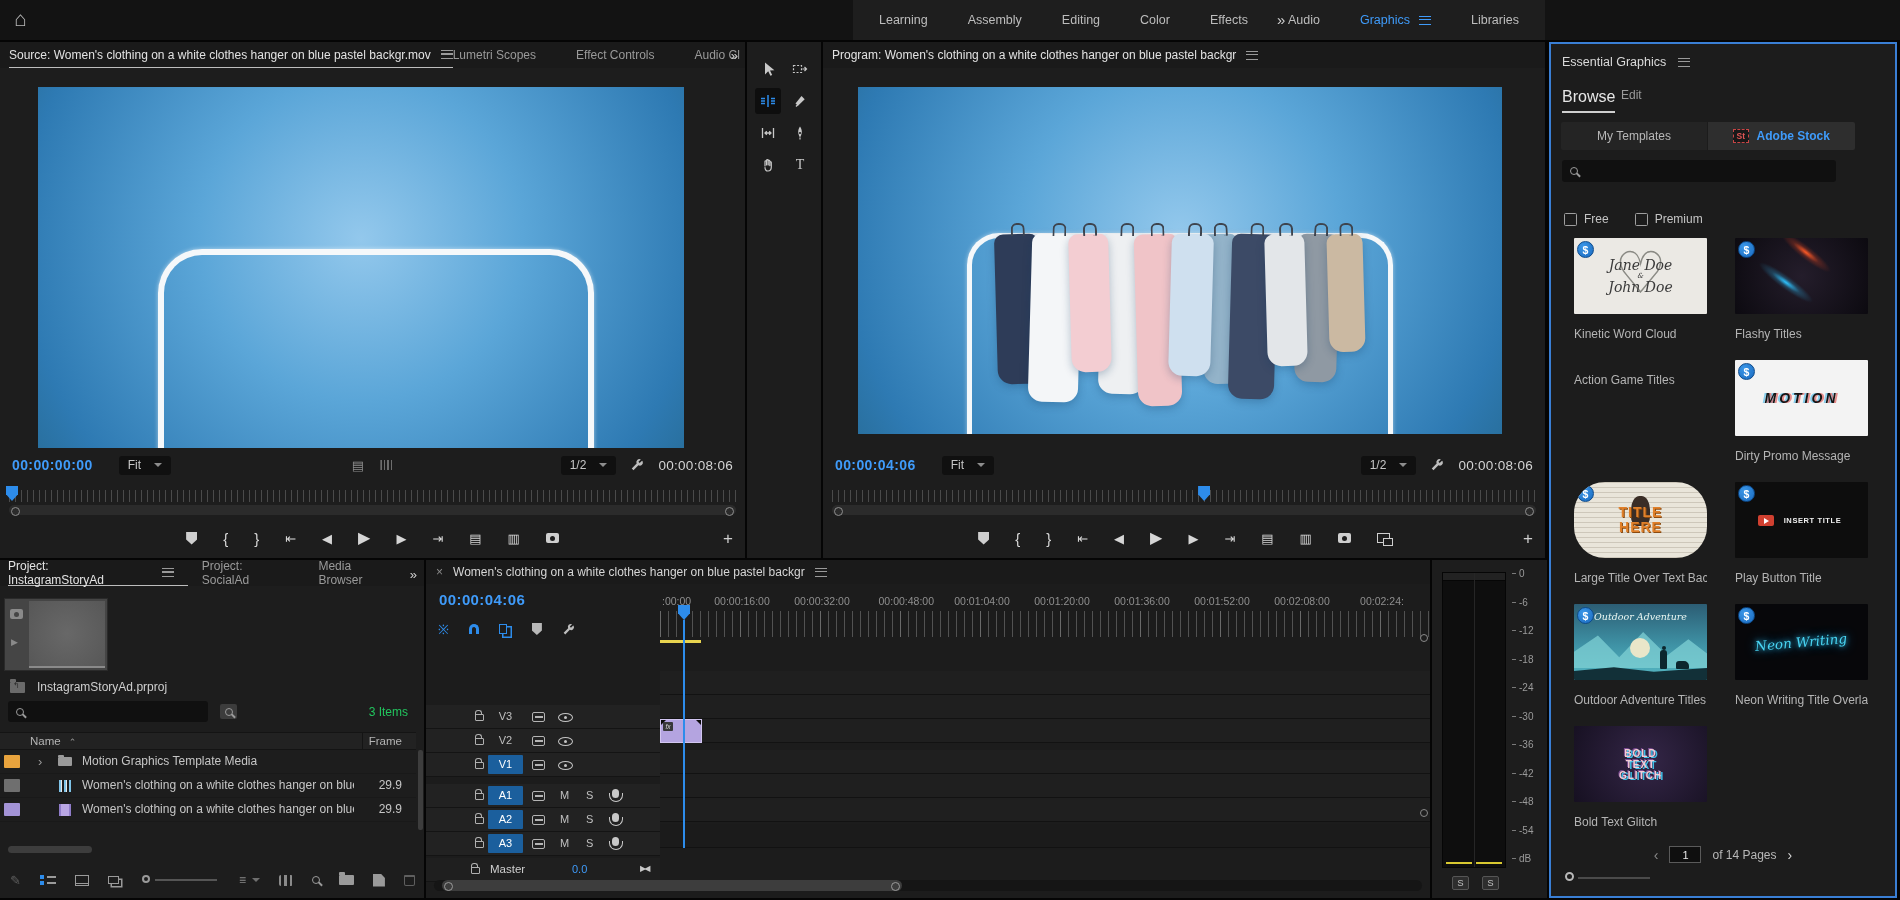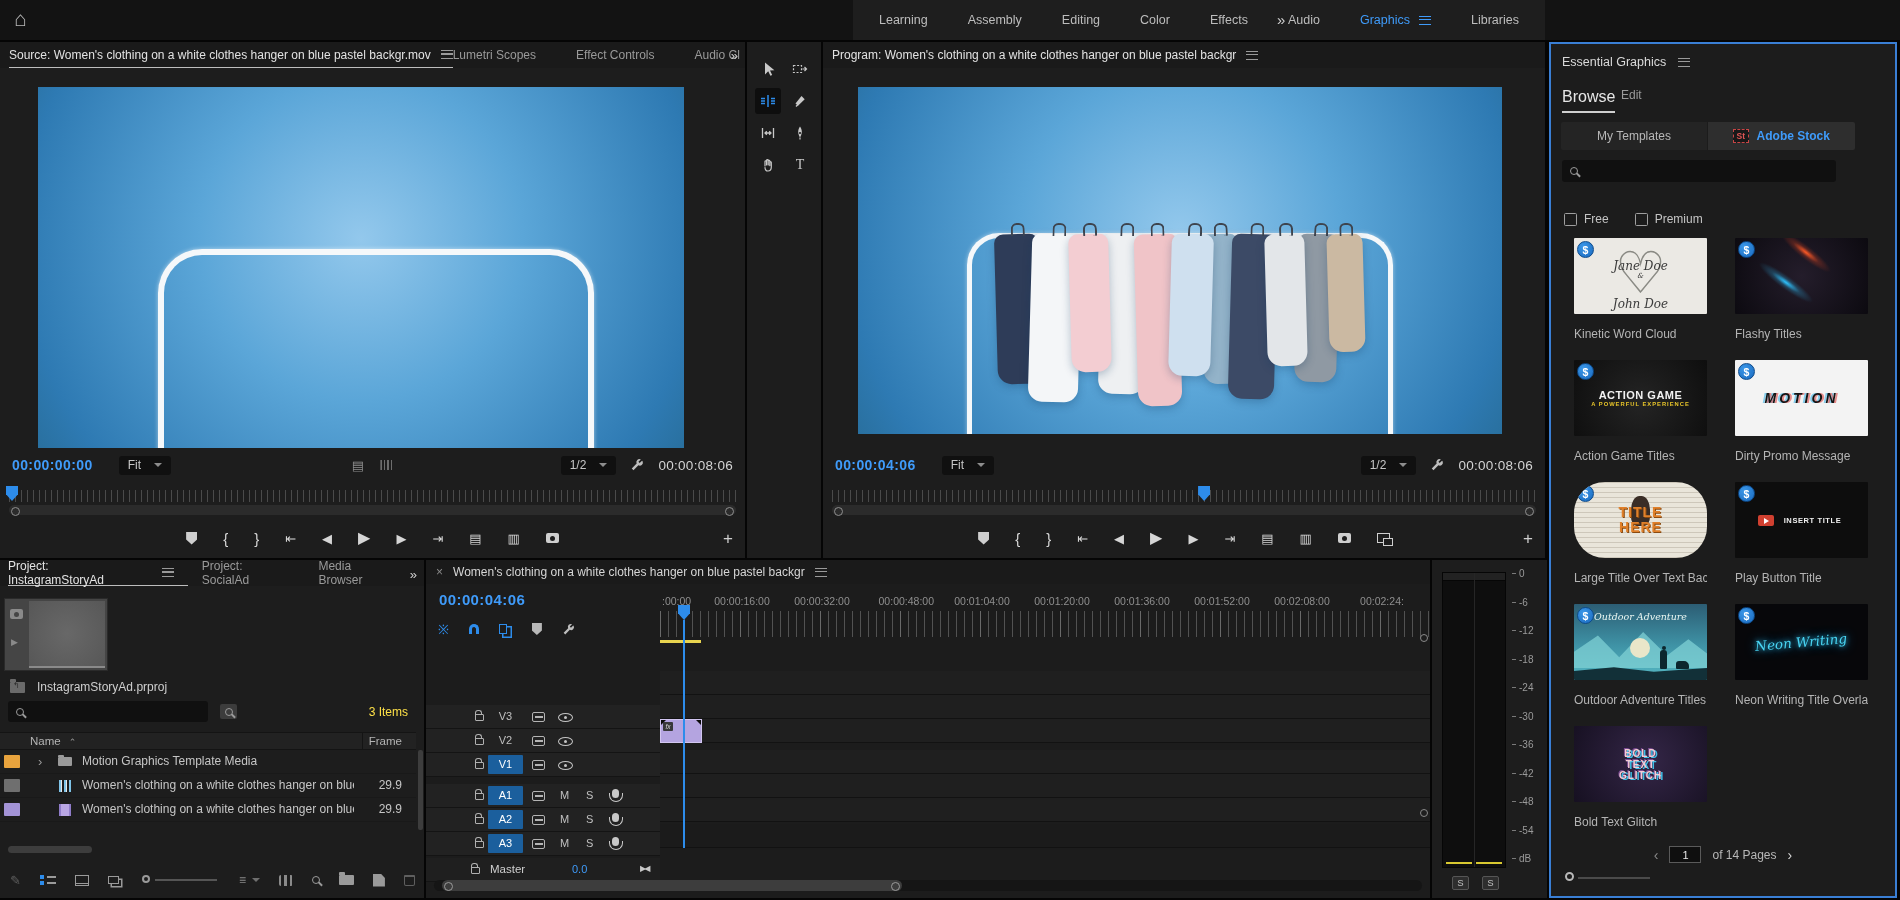--- a/index.html
+++ b/index.html
@@ -99,21 +99,21 @@
   .badge { position:absolute; top:3px; left:3px; width:17px; height:17px; border-radius:50%;
            background:radial-gradient(circle at 35% 30%, #3b97e8, #1a6abf); border:1.5px solid #0d4a8a;
            color:#fff; font-size:10.5px; font-weight:bold; display:flex; align-items:center; justify-content:center; }
   .badge::before { content:"$"; }
   .deco { position:absolute; }
   .tline { position:relative; z-index:2; }
 
   .tpl-kinetic { background:#ebe9e4; }
   .kin-heart { inset:0; font-family:"DejaVu Sans",sans-serif; }
   .kin-heart::before { content:"♡"; position:absolute; left:50%; top:50%; transform:translate(-50%,-54%); font-size:58px; color:#8a8a84; }
-  .kin-name { font-family:"DejaVu Serif",serif; font-style:italic; font-size:12px; color:#3a3a3a;margin-top:18px; }
+  .kin-name { font-family:"DejaVu Serif",serif; font-style:italic; font-size:14px; color:#3a3a3a; }
   .kin-amp { font-family:"DejaVu Serif",serif; font-style:italic; font-size:7px; color:#3a3a3a; line-height:.9; }
   .tpl-endcard { background:#f2f1ef; border:3px dotted #d95050; }
   .ec-title { font-size:7px; color:#444; margin-bottom:26px; }
   .ec-sub { position:absolute; bottom:7px; left:0; right:0; text-align:center; color:#cf4545; font-weight:bold; font-size:6.5px; letter-spacing:.5px; }
   .ec-vid-l,.ec-vid-r { width:30px; height:17px; background:#7fb3d6; top:29px; box-shadow:inset 0 -5px 0 #5a92ba; }
   .ec-vid-l { left:7px; } .ec-vid-r { right:7px; }
   .ec-circle { left:54px; top:22px; width:25px; height:25px; border-radius:50%; background:#c08a78; border:2px solid #d95050; }
   .tpl-flashy { background:radial-gradient(circle at 50% 50%, #241d2b, #0c0a10); }
   .fl-s1 { left:40px; top:8px; width:62px; height:13px; border-radius:7px; transform:rotate(38deg);
            background:radial-gradient(closest-side,#ff5a26,rgba(255,74,31,.25),transparent); filter:blur(.5px); }
@@ -167,21 +167,21 @@
   #pv-screen { position:absolute; left:24px; top:2px; right:2px; bottom:2px; background:radial-gradient(circle,#686868,#575757); border-bottom:2px solid #8a8a8a; }
   #pv-cam { position:absolute; left:5px; top:10px; }
   #pv-play { position:absolute; left:6px; top:38px; font-size:9px; color:#8a8a8a; }
   .g-cam.dim { background:#8a8a8a; } .g-cam.dim::after { background:#454545; }
   #proj-file { position:absolute; left:10px; top:120px; display:flex; align-items:center; gap:12px; font-size:12px; color:#cfcfcf; }
   .ic-folderup { width:15px; height:11px; background:#6a6a6a; border-radius:1px; position:relative; }
   .ic-folderup::before { content:""; position:absolute; top:-3px; left:0; width:6px; height:3px; background:#6a6a6a; border-radius:1px 1px 0 0; }
   .ic-folderup::after { content:"↰"; position:absolute; left:3px; top:-1px; font-size:8px; color:#2a2a2a; }
   #proj-search { position:absolute; left:8px; top:141px; width:200px; height:21px; background:#101010; border-radius:3px; display:flex; align-items:center; padding-left:8px; }
   #proj-find { position:absolute; left:220px; top:144px; width:17px; height:15px; background:#3c3c3c; border-radius:2px; display:flex; align-items:center; justify-content:center; }
-  #proj-count { position:absolute; right:16px; top:145px; font-size:12px; color:#fde047; }
+  #proj-count { position:absolute; right:16px; top:145px; font-size:12px; color:#22c55e; }
   #proj-header { position:absolute; left:0; right:8px; top:172px; height:18px; background:#222; border-top:1px solid #141414; border-bottom:1px solid #141414; font-size:11.5px; color:#b4b4b4; }
   #col-name { position:absolute; left:30px; top:2px; display:flex; gap:8px; align-items:center; }
   #col-name::after { content:"⌃"; font-size:9px; color:#9a9a9a; margin-top:2px; }
   #col-frame { position:absolute; right:14px; top:2px; }
   #col-sep { position:absolute; left:362px; top:0; bottom:0; width:1px; background:#141414; }
   #proj-rows { position:absolute; left:0; right:8px; top:190px; }
   .prow { position:relative; height:24px; border-bottom:1px solid #191919; font-size:12px; color:#c6c6c6; }
   .chip { position:absolute; left:4px; top:5px; width:16px; height:13px; border-radius:1px; }
   .chip-bin { background-image:repeating-linear-gradient(45deg, rgba(120,80,0,.85) 0 2px, transparent 2px 4px); }
   .expander { position:absolute; left:38px; top:4px; color:#9a9a9a; }
@@ -531,25 +531,20 @@
       </div>
       <div class="tpl-cell">
         <div class="thumb tpl-flashy">
           <span class="deco fl-s1"></span>
           <span class="deco fl-s2"></span>
           <span class="badge"></span>
         </div>
         <div class="tpl-name">Flashy Titles</div>
       </div>
       <div class="tpl-cell">
-        <div class="thumb tpl-actiongame">
-          <span class="tline ag-main">ACTION GAME</span>
-          <span class="tline ag-sub">A POWERFUL EXPERIENCE</span>
-          <span class="badge"></span>
-        </div>
         <div class="tpl-name">Action Game Titles</div>
       </div>
       <div class="tpl-cell">
         <div class="thumb tpl-motion">
           <span class="tline mo-main">MOTION</span>
           <span class="badge"></span>
         </div>
         <div class="tpl-name">Dirty Promo Message</div>
       </div>
       <div class="tpl-cell">

